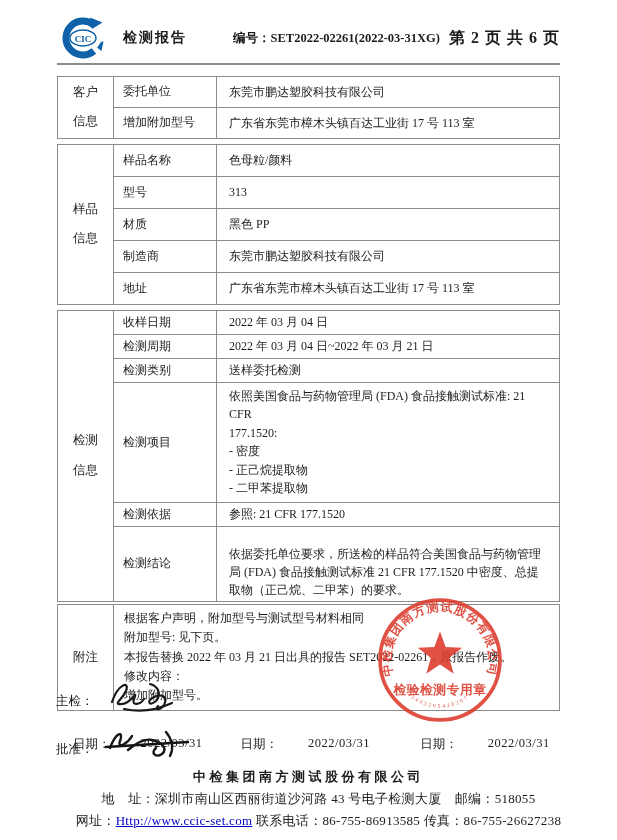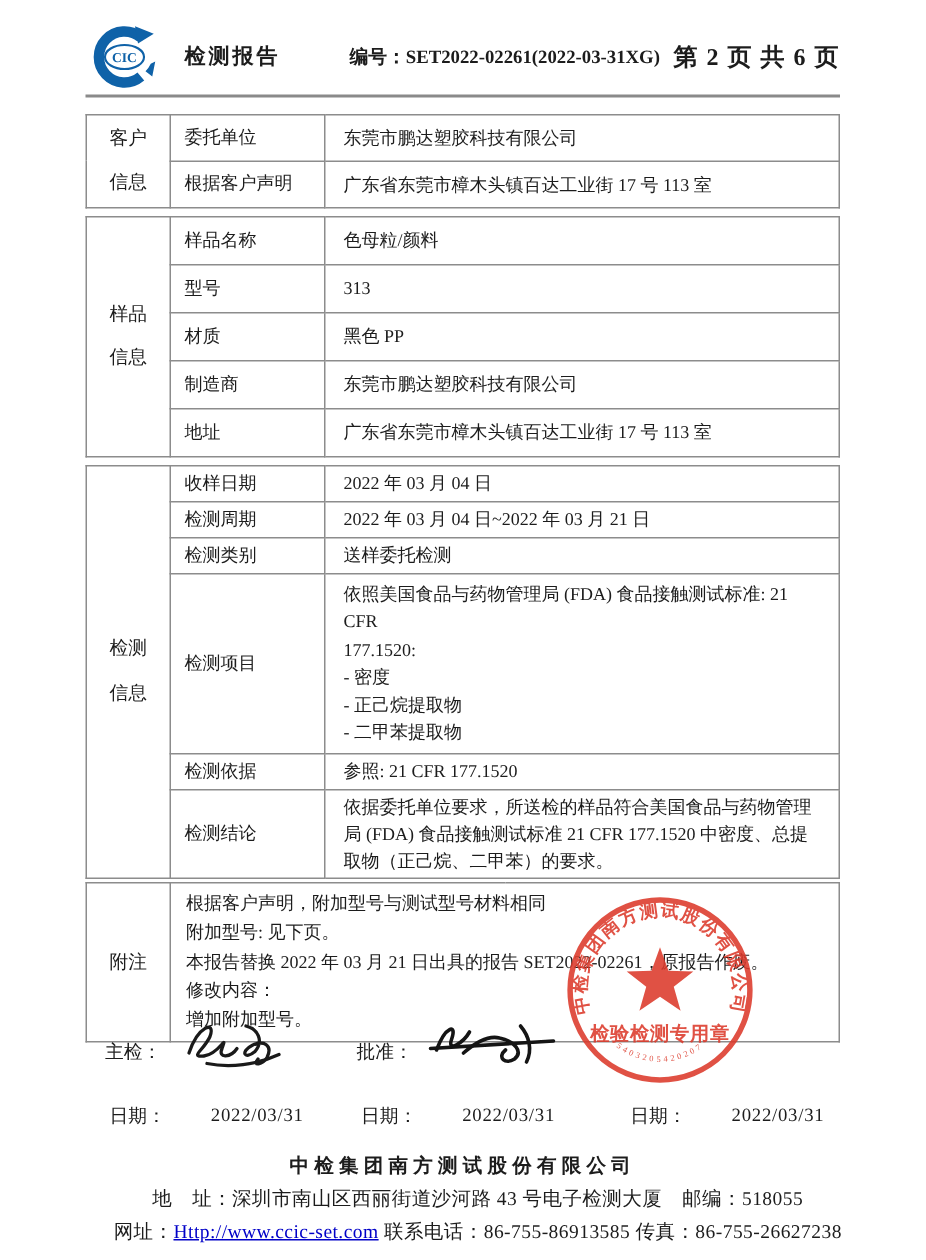--- a/index.html
+++ b/index.html
@@ -25,21 +25,21 @@
   td.sec-cell .vert { width:2em; margin:0 auto; word-break:break-all; line-height:2.35; font-size:12.5px; }
   td.lbl { width:92px; padding-left:9px; }
   td.val { padding-left:12px; padding-right:9px; line-height:18px; }
   tr.h30 { height:30px; } tr.h32 { height:32px; } tr.h24 { height:24px; }
   td.multi { padding-top:4px; padding-bottom:4px; }
   td.multi div { line-height:18.5px; }
   .note-td { padding:4px 10px 4px 10px; }
   .note-td div { line-height:19.4px; }
 
   
-  .sig-row { position:absolute; left:54px; top:672px; width:503px; display:flex; }
+  .sig-row { position:absolute; left:40px; top:672px; width:503px; display:flex;flex-direction:column; }
   .sig-col { width:167.6px; display:flex; align-items:flex-end; }
   .sig-col .role { font-size:12.5px; margin:0 0 10px 16px; white-space:nowrap; }
   .sig-col svg { margin-left:8px; }
   .date-row { position:absolute; left:57px; top:736px; width:503px; display:flex;text-align:right; }
   .date-col { width:167.6px; display:flex; font-size:12.5px; }
   .date-col .dlabel { margin-left:16px; }
   .date-col .dval { margin-left:30px; letter-spacing:0.5px; }
 
   
   .stamp { position:absolute; left:376px; top:596px; width:128px; height:128px;
@@ -75,21 +75,21 @@
     <table class="sec">
       <tbody>
           <tr class="h30">
         <td class="sec-cell" rowspan="2">
               <div class="vert">客户信息</div>
             </td>
         <td class="lbl">委托单位</td>
         <td class="val">东莞市鹏达塑胶科技有限公司</td>
       </tr>
       <tr class="h30">
-        <td class="lbl">根据客户声明</td>
+        <td class="lbl">增加附加型号</td>
         <td class="val">广东省东莞市樟木头镇百达工业街 17 号 113 室</td>
       </tr>
     </tbody>
       </table>
 
     <table class="sec">
       <tbody>
           <tr class="h32">
         <td class="sec-cell" rowspan="5">
               <div class="vert">样品信息</div>
@@ -142,21 +142,21 @@
           <div>- 正己烷提取物</div>
           <div>- 二甲苯提取物</div>
         </td>
       </tr>
       <tr class="h24">
         <td class="lbl">检测依据</td>
         <td class="val">参照: 21 CFR 177.1520</td>
       </tr>
       <tr>
         <td class="lbl">检测结论</td>
-        <td class="val multi" style="padding-top:2px;padding-bottom:2px;">依据委托单位要求，所送检的样品符合美国食品与药物管理局 (FDA) 食品接触测试标准 21 CFR 177.1520 中密度、总提取物（正己烷、二甲苯）的要求。</td>
+        <td class="val multi" style="padding-top:18px;padding-bottom:2px;">依据委托单位要求，所送检的样品符合美国食品与药物管理局 (FDA) 食品接触测试标准 21 CFR 177.1520 中密度、总提取物（正己烷、二甲苯）的要求。</td>
       </tr>
     </tbody>
       </table>
 
     <table class="sec">
       <tbody>
           <tr>
         <td class="sec-cell">
               <div class="vert">附注</div>
             </td>

